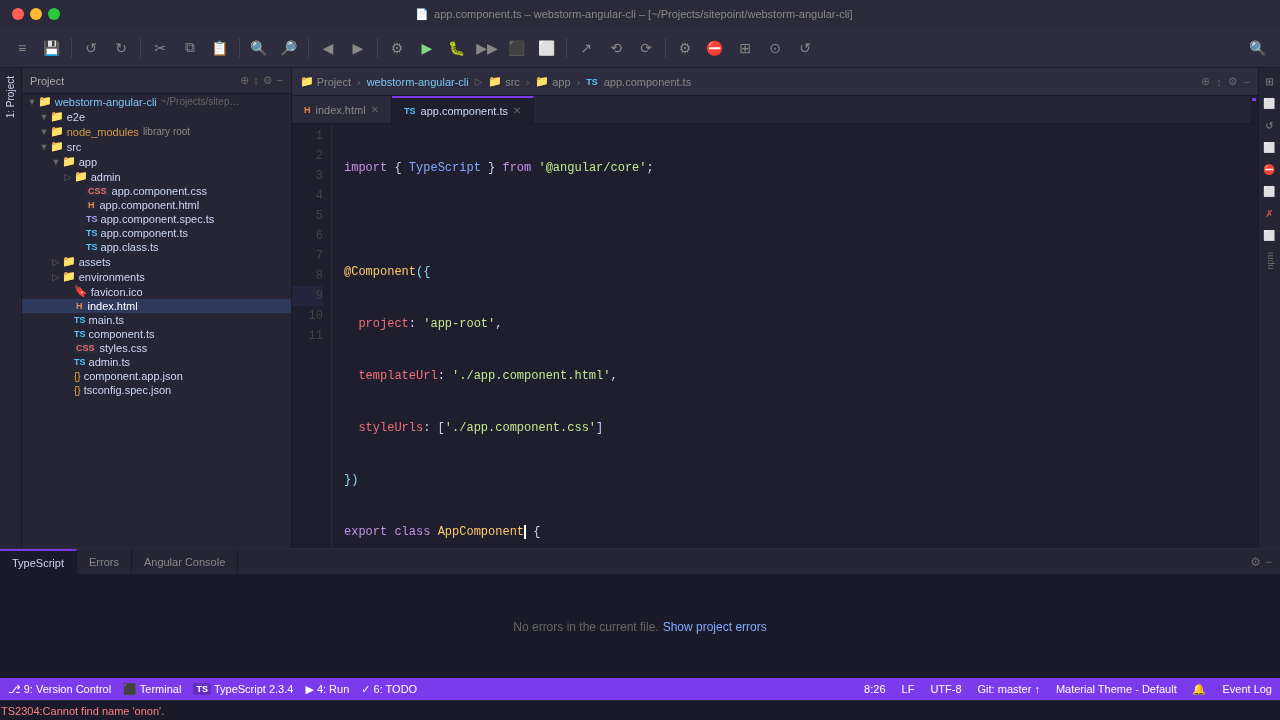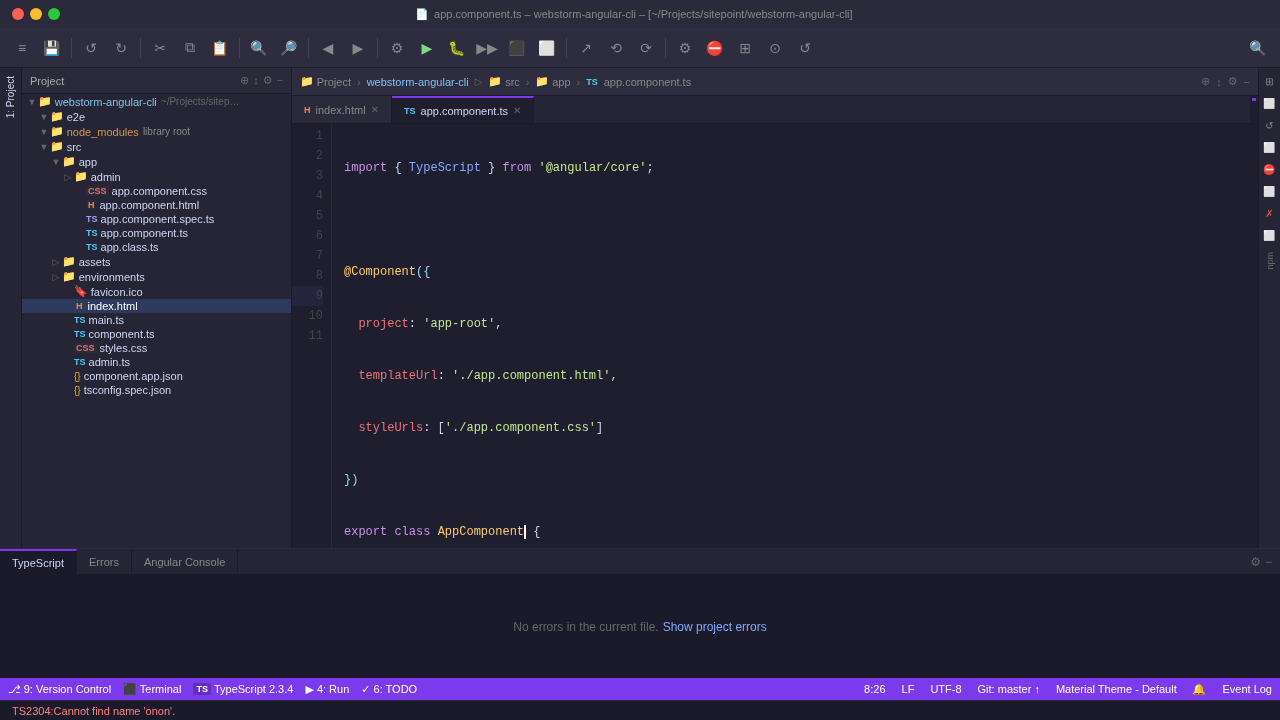--- a/index.html
+++ b/index.html
@@ -316,21 +316,21 @@
       display: flex; align-items: center; gap: 3px;
       cursor: pointer;
     }
 
     
     .error-bar {
       height: 20px;
       background: #1a1a2a;
       display: flex;
       align-items: center;
-      padding: 0 12px;
+      padding: 0 1px;
       font-size: 11px;
       color: #888;
       border-top: 1px solid #2a2a3a;
     }
     .error-text { color: #ff8080; }
 
     
     .vertical-tabs {
       width: 22px;
       background: #252535;

